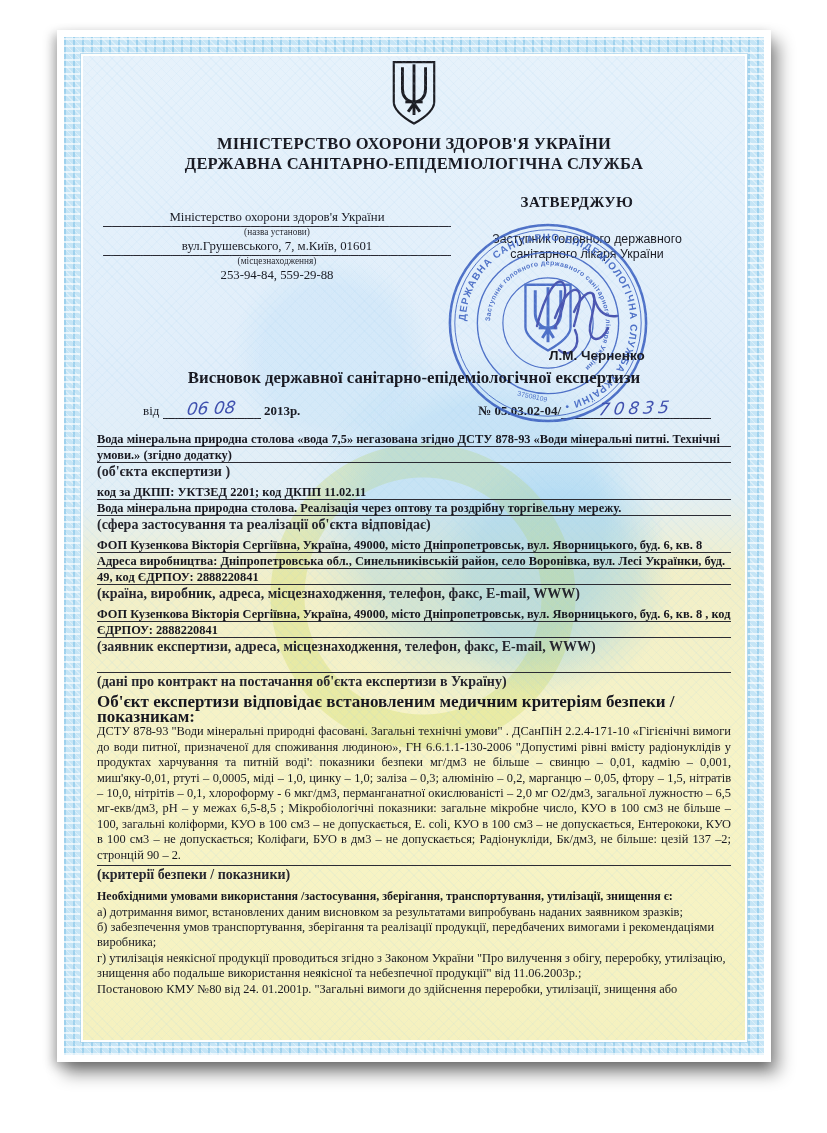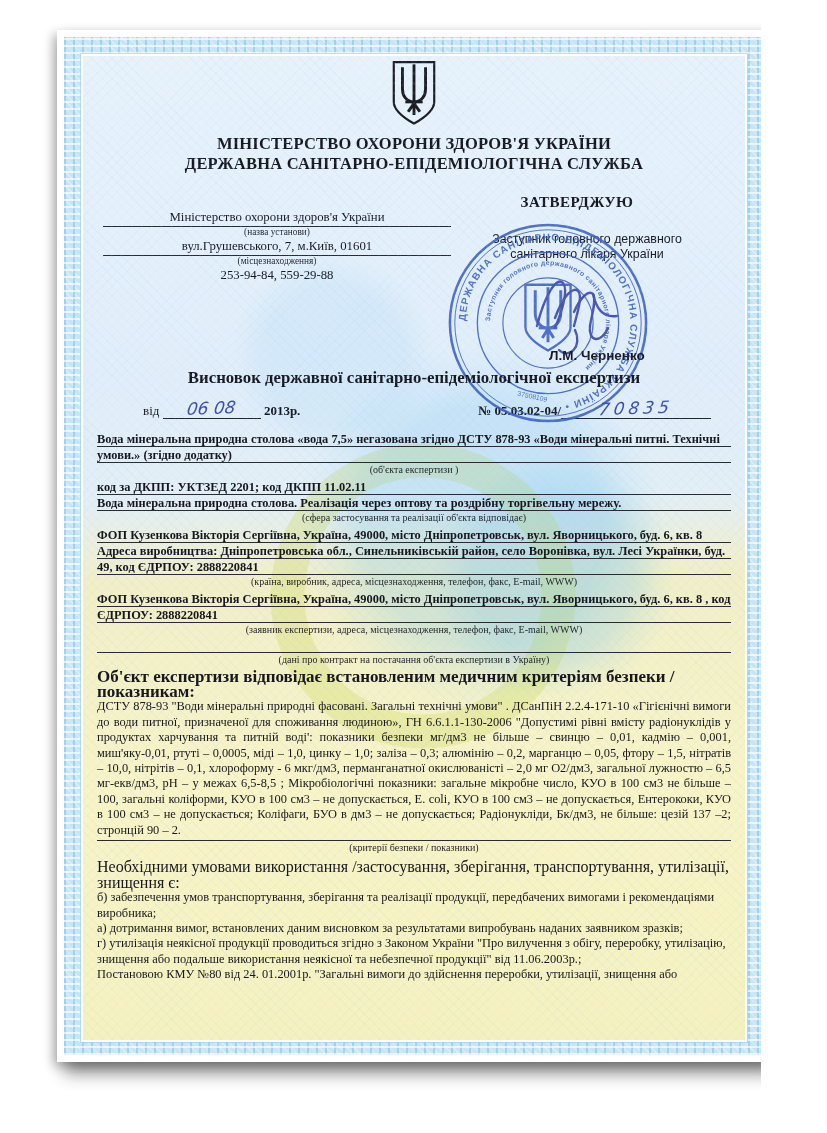--- a/index.html
+++ b/index.html
@@ -1,16 +1,16 @@
 <!DOCTYPE html>
 <html lang="uk"><head>
 <meta charset="utf-8">
 <style>
   html,body{margin:0;padding:0;background:#ffffff;}
-  .page{position:relative;width:761px;height:1133px;background:#ffffff;overflow:hidden;
+  .page{position:relative;width:827px;height:1133px;background:#ffffff;overflow:hidden;
         font-family:"Liberation Serif","DejaVu Serif",serif;color:#17171f;}
   .cert{position:absolute;left:57px;top:30px;width:714px;height:1032px;background:#ffffff;
         box-shadow:7px 11px 16px rgba(0,0,0,.45), -4px 4px 10px rgba(0,0,0,.25);}
   .band{position:absolute;inset:7px;background-color:#c6e5f6;
         background-image:
           repeating-linear-gradient(0deg, rgba(255,255,255,.65) 0 2px, transparent 2px 7px),
           repeating-linear-gradient(90deg, rgba(126,193,230,.55) 0 2px, transparent 2px 9px),
           repeating-linear-gradient(45deg, rgba(255,255,255,.35) 0 1px, transparent 1px 5px);}
   .inner{position:absolute;left:24px;top:24px;right:24px;bottom:20px;
          background:
@@ -42,26 +42,26 @@
   .doc-title{position:relative;text-align:center;font-weight:bold;font-size:16.8px;margin-top:2px;}
   .meta{display:flex;justify-content:space-between;margin:14px 20px 0 46px;font-size:13px;}
   .hand{font-family:"DejaVu Sans","Liberation Sans",sans-serif;font-style:italic;color:#3f4fae;
         font-size:17px;display:inline-block;transform:rotate(-2deg) skewX(-10deg);line-height:10px;}
   .wline{display:inline-block;border-bottom:1.4px solid #23232b;text-align:center;vertical-align:bottom;}
   .bold{font-weight:bold;}
   .form{position:relative;margin-top:12px;z-index:2;}
   .ruled{font-weight:bold;font-size:12.4px;line-height:16px;
          background-image:linear-gradient(to bottom, transparent 0 15px, #2b2b33 15px 16px);
          background-size:100% 16px;}
-  .flabel{text-align:center;font-size:10px;color:#26262e;margin:1px 0 4px;}
+  .flabel{text-align:left;font-size:14px;color:#26262e;margin:1px 0 4px;font-weight:bold;}
   .rule-empty{height:13px;border-bottom:1px solid #2b2b33;}
   .crit-head{font-weight:bold;font-size:17px;margin-top:4px;line-height:15px;}
   .crit-body{font-size:12.4px;line-height:15.4px;text-align:justify;}
   .rule{border-bottom:1px solid #2b2b33;height:2px;}
-  .cond-head{font-weight:normal;font-size:16px;line-height:15.5px;margin-top:6px;}
+  .cond-head{font-weight:bold;font-size:12px;line-height:15.5px;margin-top:6px;}
   .cond-item{font-size:12.4px;line-height:15.4px;}
   .stamp text{fill:#3a5fc0;font-family:"Liberation Sans","DejaVu Sans",sans-serif;}
 </style>
 </head>
 <body>
 
 <div class="page">
   <div class="cert">
     <div class="band"></div>
     <div class="inner">
@@ -166,21 +166,21 @@
 
         <div class="rule-empty"></div>
         <div class="flabel">(дані про контракт на постачання об'єкта експертизи в Україну)</div>
 
         <div class="crit-head">Об'єкт експертизи  відповідає  встановленим  медичним критеріям безпеки / показникам:</div>
         <div class="crit-body">ДСТУ 878-93 "Води мінеральні природні фасовані. Загальні технічні умови"  . ДСанПіН 2.2.4-171-10 «Гігієнічні вимоги до води питної, призначеної для споживання людиною»,  ГН  6.6.1.1-130-2006 "Допустимі рівні  вмісту радіонуклідів у продуктах харчування та питній воді': показники безпеки мг/дм3 не більше – свинцю – 0,01, кадмію – 0,001, миш'яку-0,01, ртуті – 0,0005, міді – 1,0, цинку – 1,0; заліза – 0,3; алюмінію – 0,2, марганцю – 0,05, фтору – 1,5, нітратів – 10,0, нітрітів – 0,1, хлороформу - 6 мкг/дм3, перманганатної окислюваністі – 2,0 мг О2/дм3,  загальної лужностю – 6,5 мг-екв/дм3, рН – у межах 6,5-8,5 ; Мікробіологічні показники: загальне мікробне число, КУО в 100 см3 не більше – 100, загальні коліформи, КУО в 100 см3  – не допускається, E. coli, КУО в 100 см3  – не допускається, Ентерококи, КУО в 100 см3  – не допускається; Коліфаги, БУО  в дм3  – не допускається; Радіонукліди, Бк/дм3, не більше: цезій 137 –2; стронцій 90 – 2.</div>
         <div class="rule"></div>
         <div class="flabel">(критерії безпеки / показники)</div>
 
         <div class="cond-head">Необхідними умовами  використання /застосування, зберігання, транспортування, утилізації, знищення є:</div>
+        <div class="cond-item">а) дотримання вимог, встановлених даним висновком за результатами випробувань наданих заявником зразків;</div>
         <div class="cond-item">б) забезпечення умов транспортування, зберігання та реалізації продукції, передбачених вимогами і рекомендаціями виробника;</div>
-        <div class="cond-item">а) дотримання вимог, встановлених даним висновком за результатами випробувань наданих заявником зразків;</div>
         <div class="cond-item">г) утилізація неякісної продукції проводиться згідно з Законом України "Про вилучення з обігу, переробку, утилізацію, знищення або подальше використання неякісної та небезпечної продукції" від 11.06.2003р.;</div>
         <div class="cond-item">Постановою КМУ №80 від 24. 01.2001р.  "Загальні вимоги до здійснення переробки, утилізації, знищення або</div>
       </div>
 
     </div>
   </div>
 </div>
 
 </body></html>

